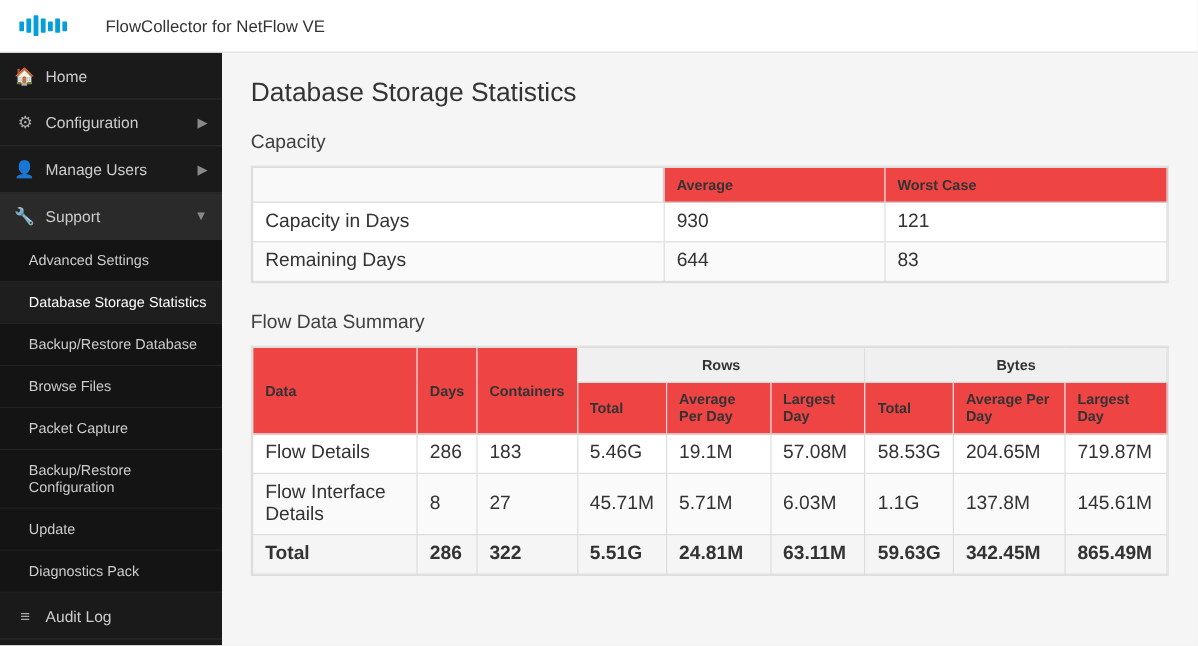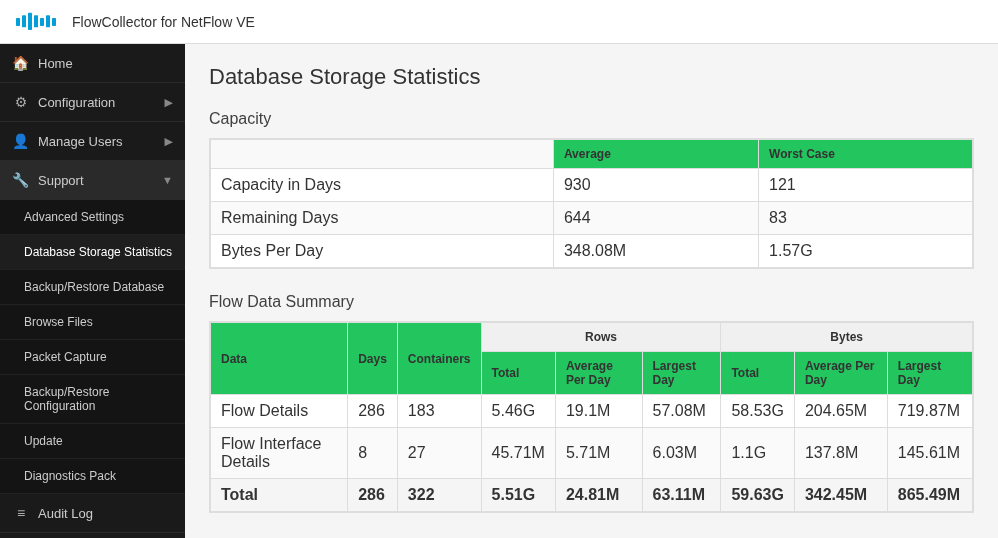--- a/index.html
+++ b/index.html
@@ -20,21 +20,21 @@
       align-items: center;
       gap: 8px;
     }
     .cisco-logo {
       width: 40px;
       height: 28px;
     }
     .header-title {
       font-size: 14px;
       color: #333;
-      margin-left: 16px;
+      margin-left: 32px;
     }
 
     
     .layout {
       display: flex;
       flex: 1;
       overflow: hidden;
     }
 
     
@@ -104,21 +104,21 @@
     .table-container {
       background: #fff;
       border: 1px solid #ddd;
       margin-bottom: 24px;
     }
     table {
       width: 100%;
       border-collapse: collapse;
     }
     th {
-      background: #22c55e;
+      background: #ef4444;
       border: 1px solid #ddd;
       padding: 7px 10px;
       text-align: left;
       font-weight: bold;
       font-size: 12px;
       color: #333;
     }
     td {
       border: 1px solid #ddd;
       padding: 7px 10px;
@@ -233,25 +233,20 @@
         <tbody id="capacity-tbody">
         <tr>
     <td>Capacity in Days</td>
     <td>930</td>
     <td>121</td>
   </tr>
             <tr>
     <td>Remaining Days</td>
     <td>644</td>
     <td>83</td>
-  </tr>
-            <tr>
-    <td>Bytes Per Day</td>
-    <td>348.08M</td>
-    <td>1.57G</td>
   </tr>
           </tbody>
       </table>
     </div>
 
     <h2 class="section-title">Flow Data Summary</h2>
     <div class="table-container">
       <table>
         <thead>
           <tr>

